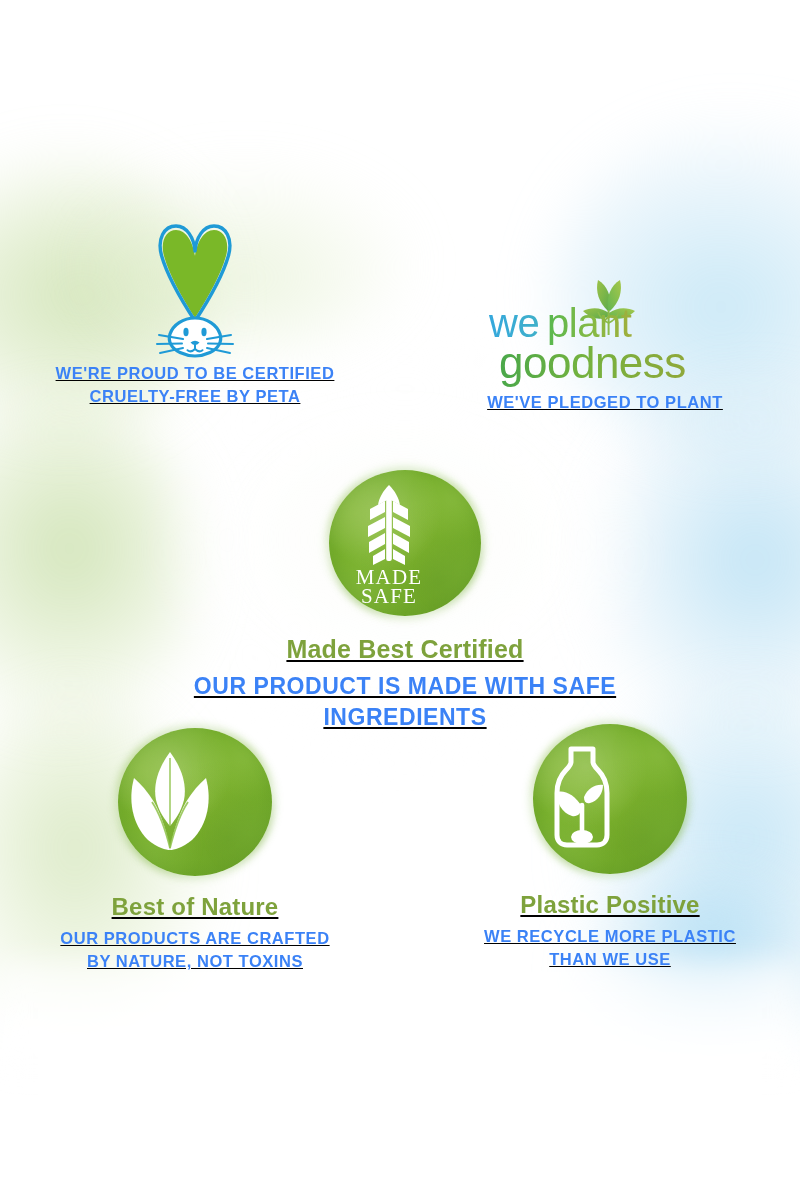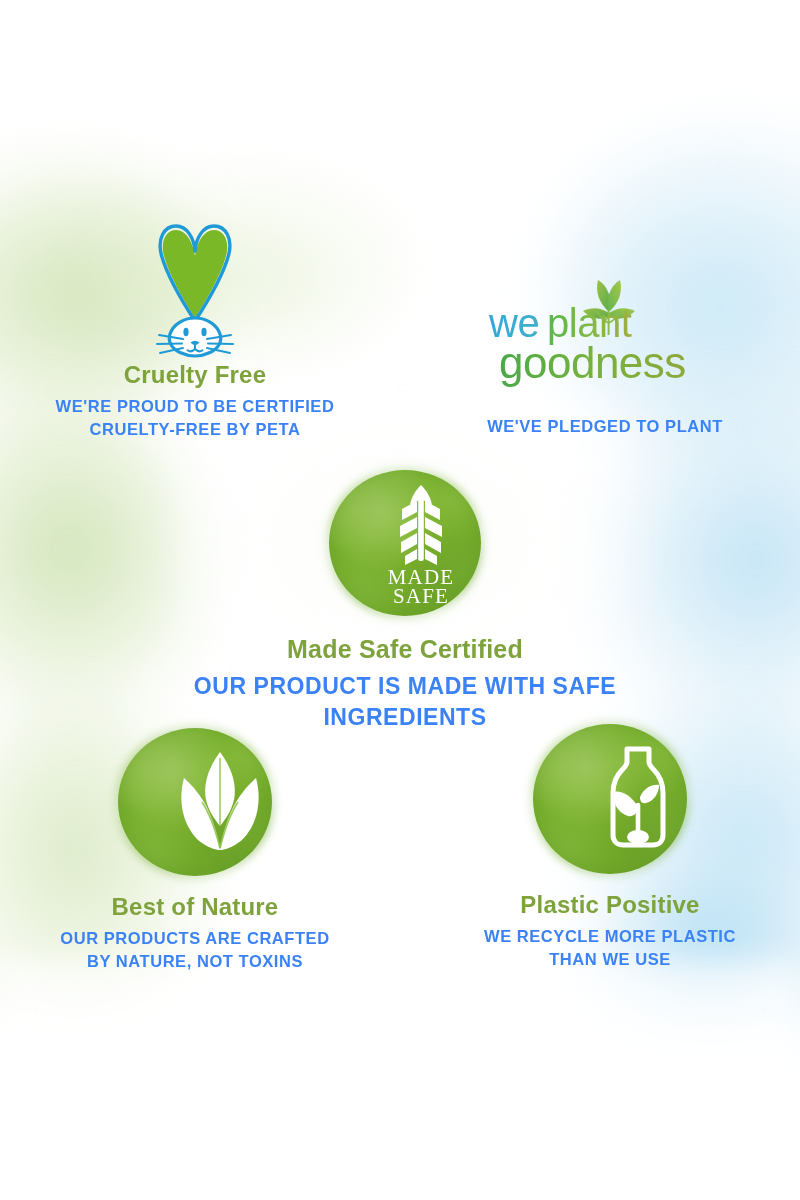--- a/index.html
+++ b/index.html
@@ -88,20 +88,21 @@
   }
 
   
   .content {
     position: absolute;
     inset: 0;
   }
   .badge-block {
     position: absolute;
     text-align: center;
+    text-decoration: underline;
   }
   .badge-title {
     font-size: 24px;
     font-weight: bold;
     letter-spacing: 0.2px;
     color: #7ea23c;
     margin: 0 0 7px 0;
     line-height: 1.1;
   }
   .badge-desc {
@@ -123,21 +124,21 @@
   .circle-badge {
     position: relative;
     border-radius: 50%;
     background:
       radial-gradient(circle at 34% 28%, rgba(255,255,255,0.22) 0%, rgba(255,255,255,0) 42%),
       radial-gradient(circle at 72% 76%, rgba(74,124,24,0.30) 0%, rgba(74,124,24,0) 52%),
       radial-gradient(circle at 50% 48%, #86bb31 0%, #78b02c 58%, #6ba329 82%, #7cb434 100%);
     box-shadow: 0 0 9px 3px rgba(140,190,90,0.30);
     display: flex;
     align-items: center;
-    justify-content: flex-end;
+    justify-content: flex-start;
   }
   .circle-badge::after {
     content: "";
     position: absolute;
     inset: -3px;
     border-radius: 50%;
     background:
       radial-gradient(circle at 20% 30%, rgba(160,200,90,0.45) 0%, rgba(160,200,90,0) 26%),
       radial-gradient(circle at 80% 22%, rgba(150,195,80,0.40) 0%, rgba(150,195,80,0) 24%),
       radial-gradient(circle at 85% 70%, rgba(120,175,55,0.40) 0%, rgba(120,175,55,0) 26%),
@@ -197,21 +198,20 @@
 
           <path d="M50 117 L 26 113" stroke="#1f9ad6" stroke-width="2" stroke-linecap="round"></path>
           <path d="M49 121.5 L 24 122" stroke="#1f9ad6" stroke-width="2" stroke-linecap="round"></path>
           <path d="M50 126 L 27 131" stroke="#1f9ad6" stroke-width="2" stroke-linecap="round"></path>
 
           <path d="M74 117 L 98 113" stroke="#1f9ad6" stroke-width="2" stroke-linecap="round"></path>
           <path d="M75 121.5 L 100 122" stroke="#1f9ad6" stroke-width="2" stroke-linecap="round"></path>
           <path d="M74 126 L 97 131" stroke="#1f9ad6" stroke-width="2" stroke-linecap="round"></path>
         </svg>
       </div>
-      <p class="badge-title">Cruelty Free</p>
       <p class="badge-desc">
         <span>WE'RE PROUD TO BE CERTIFIED</span><br>
         <span>CRUELTY-FREE BY PETA</span>
       </p>
     </div>
 
     <div class="badge-block" id="block-we-plant">
       <div class="icon-wrap" style="height:112px;">
         <svg width="260" height="112" viewBox="0 0 260 112">
           <defs>
@@ -247,21 +247,21 @@
             <path d="M1.6 33 C 1.6 42 1.6 50 1.6 58" stroke="#8bbb4a" stroke-width="2" fill="none"></path>
             <path d="M1.6 46 C -3 44 -7 40 -9 35" stroke="#8bbb4a" stroke-width="1.6" fill="none"></path>
             <path d="M1.6 46 C 6 44 10 40 12 35" stroke="#8bbb4a" stroke-width="1.6" fill="none"></path>
           </g>
 
           <text x="14" y="62" font-family="'Liberation Sans', sans-serif" font-size="40" fill="url(#gWe)" letter-spacing="-0.5">we</text>
           <text x="72" y="62" font-family="'Liberation Sans', sans-serif" font-size="40" fill="url(#gPlant)" letter-spacing="-0.5">plant</text>
           <text x="24" y="103" font-family="'Liberation Sans', sans-serif" font-size="44" fill="url(#gGood)" letter-spacing="-0.5">goodness</text>
         </svg>
       </div>
-      <p class="badge-desc" style="margin-top:28px;">
+      <p class="badge-desc" style="margin-top:4px;">
         <span>WE'VE PLEDGED TO PLANT</span><br>
       </p>
     </div>
 
     <div class="badge-block" id="block-made-safe">
       <div class="icon-wrap" style="height:150px;">
         <div class="circle-badge" style="width:152px;height:146px;">
           <svg width="120" height="124" viewBox="0 0 120 124" style="position:relative;z-index:2;">
 
             <g fill="#ffffff">
@@ -274,21 +274,21 @@
               <path d="M64 52 L 80 61 L 80 72 L 64 63 Z"></path>
               <path d="M56 68 L 44 75 L 44 84 L 56 78 Z"></path>
               <path d="M64 68 L 76 75 L 76 84 L 64 78 Z"></path>
               <path d="M60 4 C 54 10 50 17 49 24 L 60 18 L 71 24 C 70 17 66 10 60 4 Z"></path>
             </g>
             <text x="60" y="103" text-anchor="middle" font-family="'Liberation Serif', serif" font-size="21" fill="#ffffff" letter-spacing="1.2">MADE</text>
             <text x="60" y="122" text-anchor="middle" font-family="'Liberation Serif', serif" font-size="21" fill="#ffffff" letter-spacing="1.2">SAFE</text>
           </svg>
         </div>
       </div>
-      <p class="badge-title ms-title" style="margin-top:20px;">Made Safe Certified</p>
+      <p class="badge-title ms-title" style="margin-top:20px;">Made Best Certified</p>
       <p class="badge-desc ms-desc">
         <span>OUR PRODUCT IS MADE WITH SAFE INGREDIENTS</span><br>
       </p>
     </div>
 
     <div class="badge-block" id="block-plastic-pos">
       <div class="icon-wrap" style="height:152px;">
         <div class="circle-badge" style="width:154px;height:150px;">
           <svg width="98" height="112" viewBox="0 0 98 112" style="position:relative;z-index:2;">
 

